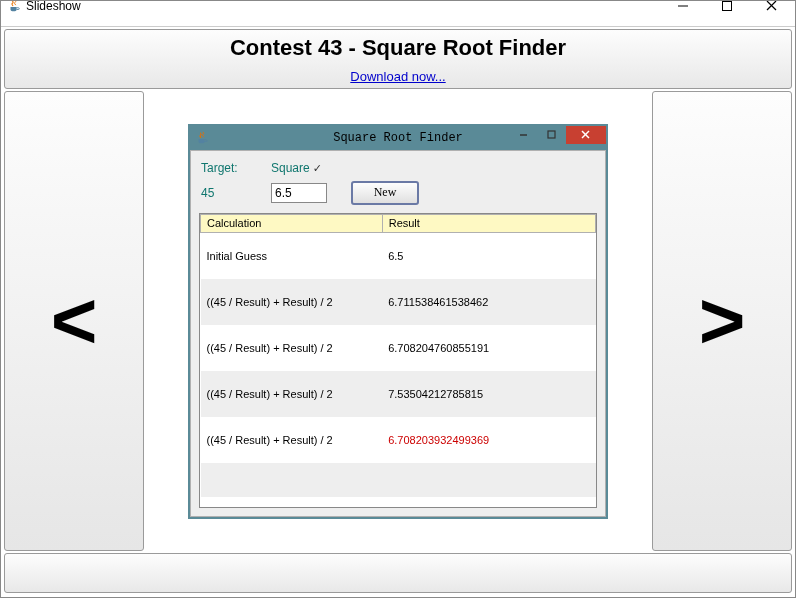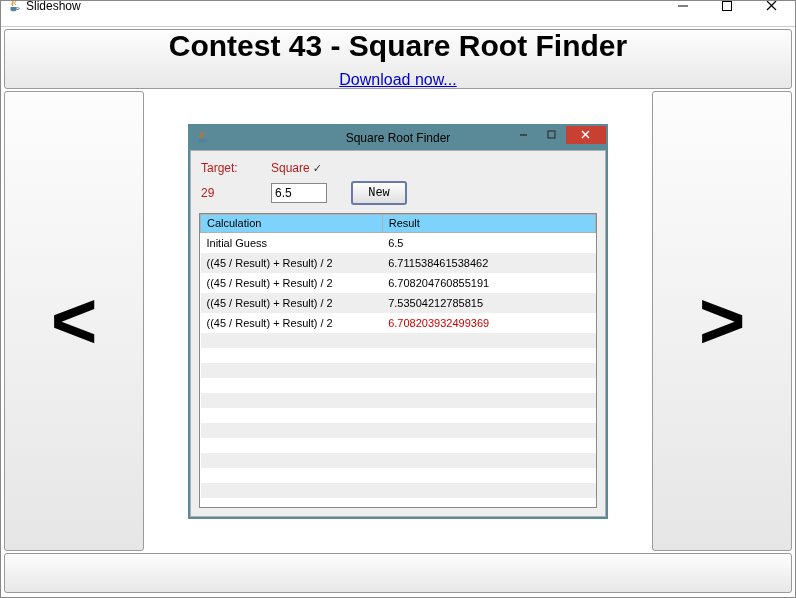--- a/index.html
+++ b/index.html
@@ -45,29 +45,29 @@
     margin: 2px 3px;
     background: linear-gradient(to bottom, #fdfdfd, #e8e8e8);
     border: 1px solid #9a9a9a;
     border-radius: 3px;
     display: flex;
     flex-direction: column;
     align-items: center;
     justify-content: center;
   }
   .header-panel h1 {
-    font-size: 30px;
+    font-size: 22px;
     font-weight: bold;
     font-family: Arial, sans-serif;
     color: #000;
   }
   .header-panel a {
     color: #0000cc;
     text-decoration: underline;
-    font-size: 16px;
+    font-size: 13px;
     font-family: Arial, sans-serif;
     margin-top: 8px;
   }
   
   .middle {
     display: flex;
     height: 460px;
     padding: 0 3px;
     gap: 4px;
   }
@@ -108,20 +108,21 @@
     font-size: 12px;
     position: relative;
   }
   .inner-titlebar .java-icon { width: 14px; height:14px; margin-right:6px; }
   .inner-titlebar .title-center {
     position: absolute;
     left: 0; right: 0;
     text-align: center;
     font-size: 12px;
     pointer-events: none;
+    font-family: Liberation Mono, monospace;
   }
   .inner-titlebar .tb-right {
     margin-left: auto;
     display: flex;
     height: 100%;
   }
   .inner-winbtn {
     width: 28px;
     height: 18px;
     display:flex; align-items:center; justify-content:center;
@@ -137,60 +138,60 @@
   }
   .inner-form {
     display: grid;
     grid-template-columns: 70px 80px 80px;
     gap: 6px 0;
     padding: 10px 10px 4px 10px;
     font-size: 12px;
     font-family: Tahoma, sans-serif;
     align-items: center;
   }
-  .inner-form .lbl { color: #b91c1c; }
+  .inner-form .lbl { color: #0f766e; }
   .inner-form .check::after { content: " \2713"; color:#333; font-size:11px; }
   .guess-input {
     width: 56px;
     height: 20px;
     border: 1px solid #888;
     background: #fff;
     font-size: 12px;
     padding: 1px 3px;
     font-family: Tahoma, sans-serif;
   }
   .new-btn {
-    width: 56px;
+    width: 68px;
     height: 24px;
     background: linear-gradient(to bottom, #fdfdfd, #e0e0e0);
     border: 2px solid #6a79a5;
     border-radius: 3px;
     font-size: 12px;
-    font-family: Liberation Mono, monospace;
+    font-family: Liberation Serif, serif;
     cursor: pointer;
   }
   .table-wrap {
     margin: 4px 8px 8px 8px;
     border: 1px solid #888;
     background: #fff;
     height: 295px;
     overflow: hidden;
     font-family: Tahoma, sans-serif;
   }
   .tbl { width: 100%; border-collapse: collapse; font-size:11px; }
   .tbl th {
     text-align: left;
     font-weight: normal;
-    background: #7dd3fc;
+    background: #fef9c3;
     border: 1px solid #b0b0b0;
     padding: 2px 6px;
     height: 18px;
   }
   .tbl td {
-    padding: 4px 6px;
+    padding: 17px 6px;
     height: 15px;
     white-space: nowrap;
   }
   .tbl tr.odd { background: #fff; }
   .tbl tr.even { background: #eeeeee; }
   .result-red { color: #cc0000; }
   
   .footer {
     height: 40px;
     margin: 2px 3px;
@@ -272,21 +273,21 @@
                 <line x1="8" y1="1" x2="1" y2="8" stroke="#fff" stroke-width="1.5"></line>
               </svg>
           </div>
         </div>
       </div>
       <div class="inner-body">
         <div class="inner-form">
           <span class="lbl">Target:</span>
           <span class="lbl check">Square</span>
           <span></span>
-          <span class="lbl">29</span>
+          <span class="lbl">45</span>
           <input class="guess-input" value="6.5" style="">
           <button class="new-btn">New</button>
         </div>
         <div class="table-wrap">
           <table class="tbl">
             <thead>
               <tr>
                 <th style="width:46%">Calculation</th>
                 <th>Result</th>
               </tr>

